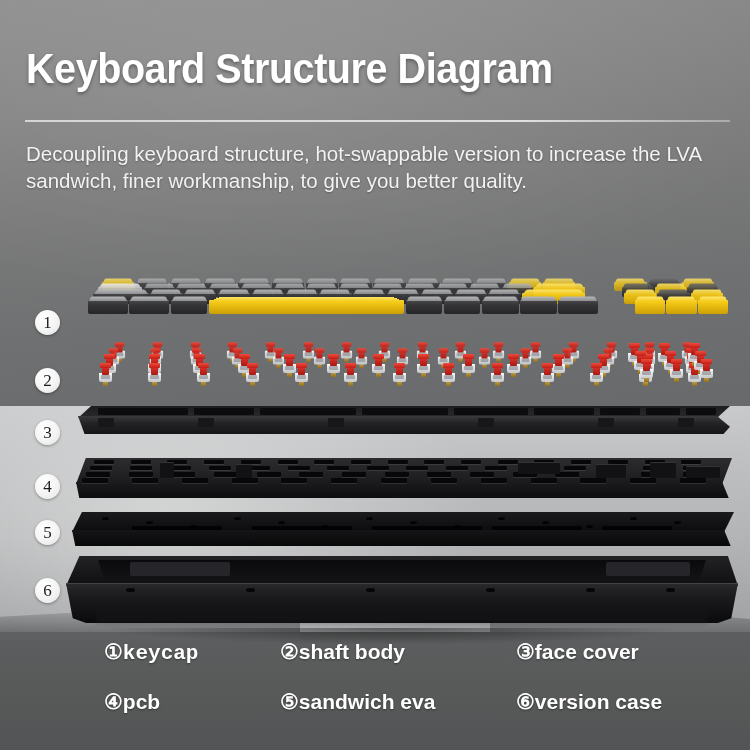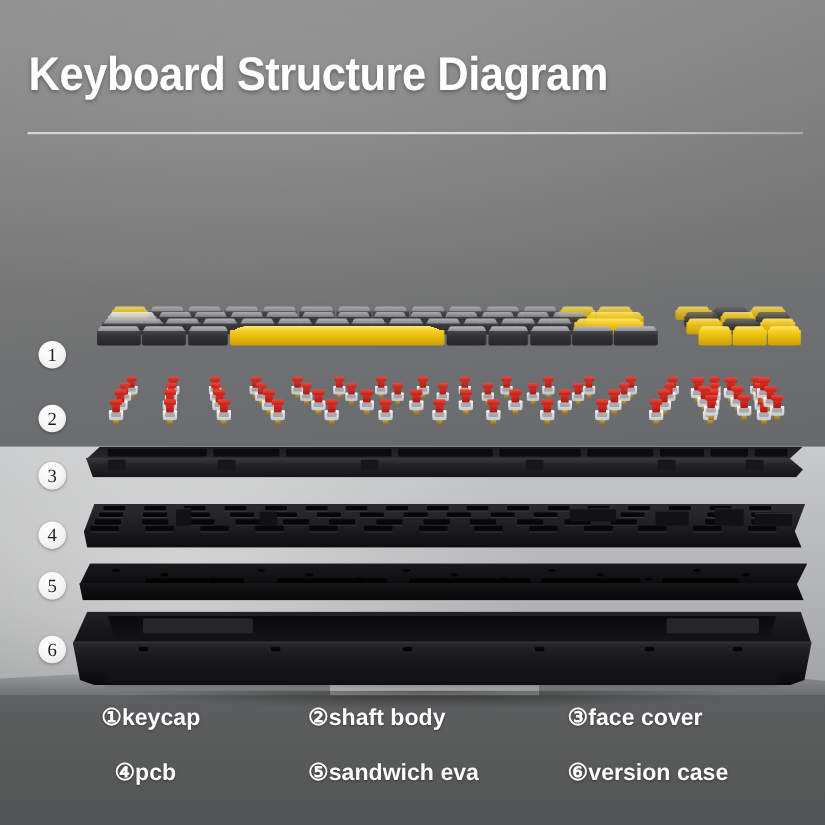--- a/index.html
+++ b/index.html
@@ -247,20 +247,21 @@
 
   <div class="bg-top"></div>
   <div class="bg-floor"></div>
   <div class="bg-floor-shade"></div>
   <div class="bg-bottom"></div>
   <div class="bg-wedge"></div>
   <div class="bg-wedge-r"></div>
 
   <div class="title">Keyboard Structure Diagram</div>
   <div class="divider"></div>
+  <div class="subtitle">Decoupling keyboard structure, hot-swappable version to increase the LVA sandwich, finer workmanship, to give you better quality.</div>
 
   <div id="L1" class="layer">
       <div class="kc-row" style="left: 14px; top: 0px; height: 19px; opacity: 0.8;">
         <div class="kc y" style="left: 0px; width: 32.3227px; height: 9px;"></div>
         <div class="kc" style="left: 33.9227px; width: 32.3227px; height: 9px;"></div>
         <div class="kc" style="left: 67.8453px; width: 32.3227px; height: 9px;"></div>
         <div class="kc" style="left: 101.768px; width: 32.3227px; height: 9px;"></div>
         <div class="kc" style="left: 135.691px; width: 32.3227px; height: 9px;"></div>
         <div class="kc" style="left: 169.613px; width: 32.3227px; height: 9px;"></div>
         <div class="kc" style="left: 203.536px; width: 32.3227px; height: 9px;"></div>
@@ -869,21 +870,21 @@
   <div id="callouts">
       <div class="callout" style="left: 35px; top: 310px;">1</div>
       <div class="callout" style="left: 35px; top: 368px;">2</div>
       <div class="callout" style="left: 35px; top: 420px;">3</div>
       <div class="callout" style="left: 35px; top: 474px;">4</div>
       <div class="callout" style="left: 35px; top: 520px;">5</div>
       <div class="callout" style="left: 35px; top: 578px;">6</div>
     </div>
 
   <div class="legend" id="legend">
-      <div class="leg-item" style="left: 92px; top: 8px;"><span class="leg-num">①</span><span>keycap</span></div>
+      <div class="leg-item" style="left: 104px; top: 8px; font-family: Liberation Mono, monospace;"><span class="leg-num">①</span><span>keycap</span></div>
       <div class="leg-item" style="left: 516px; top: 8px;"><span class="leg-num">③</span><span>face cover</span></div>
       <div class="leg-item" style="left: 280px; top: 8px;"><span class="leg-num">②</span><span>shaft body</span></div>
       <div class="leg-item" style="left: 104px; top: 58px;"><span class="leg-num">④</span><span>pcb</span></div>
       <div class="leg-item" style="left: 280px; top: 58px;"><span class="leg-num">⑤</span><span>sandwich eva</span></div>
       <div class="leg-item" style="left: 516px; top: 58px;"><span class="leg-num">⑥</span><span>version case</span></div>
     </div>
 
 </div>
 
 </body></html>

